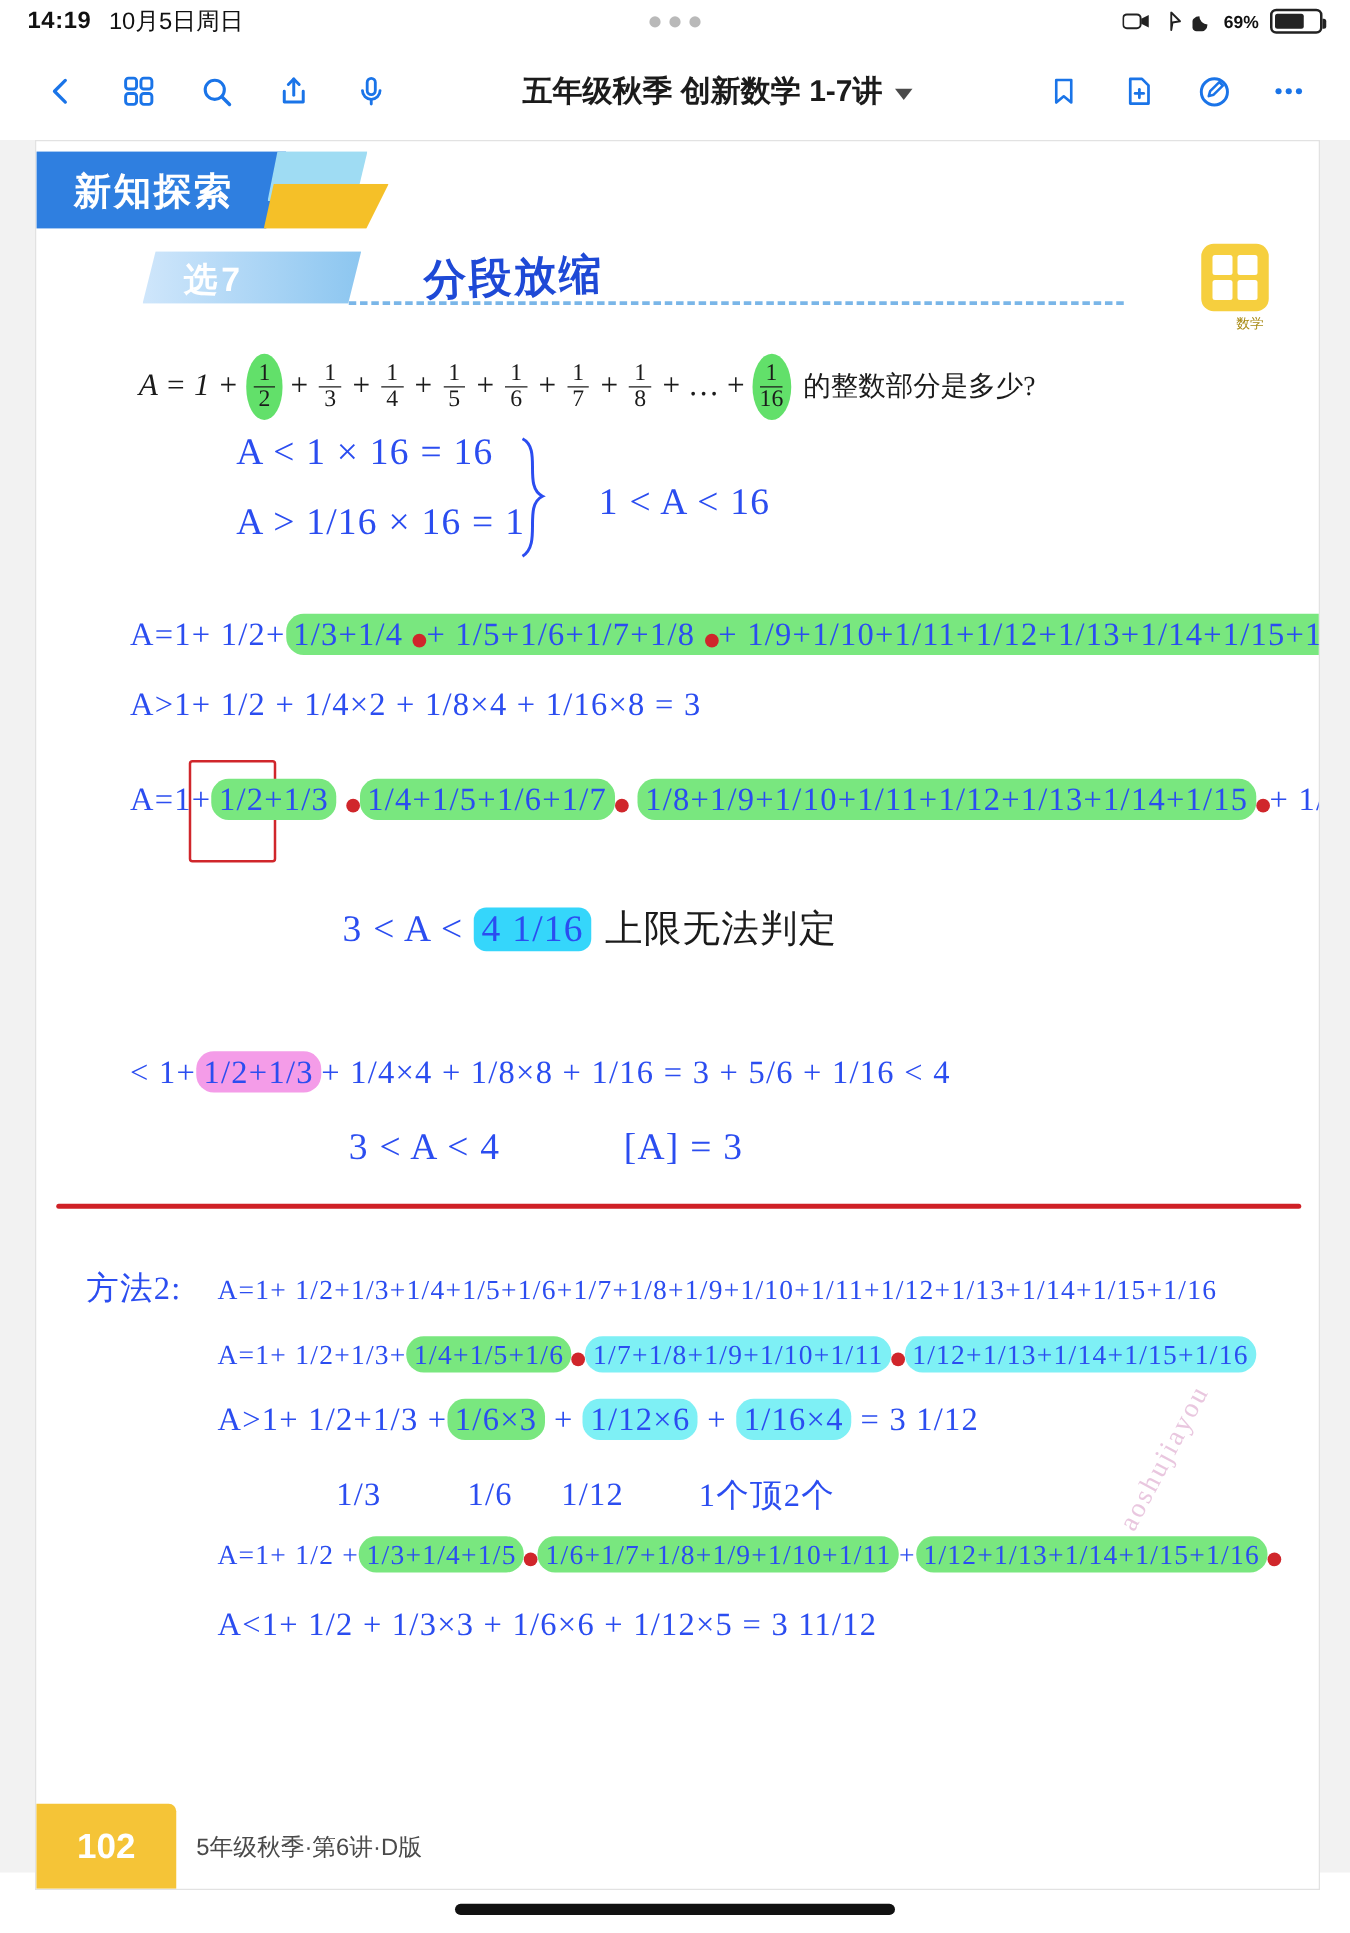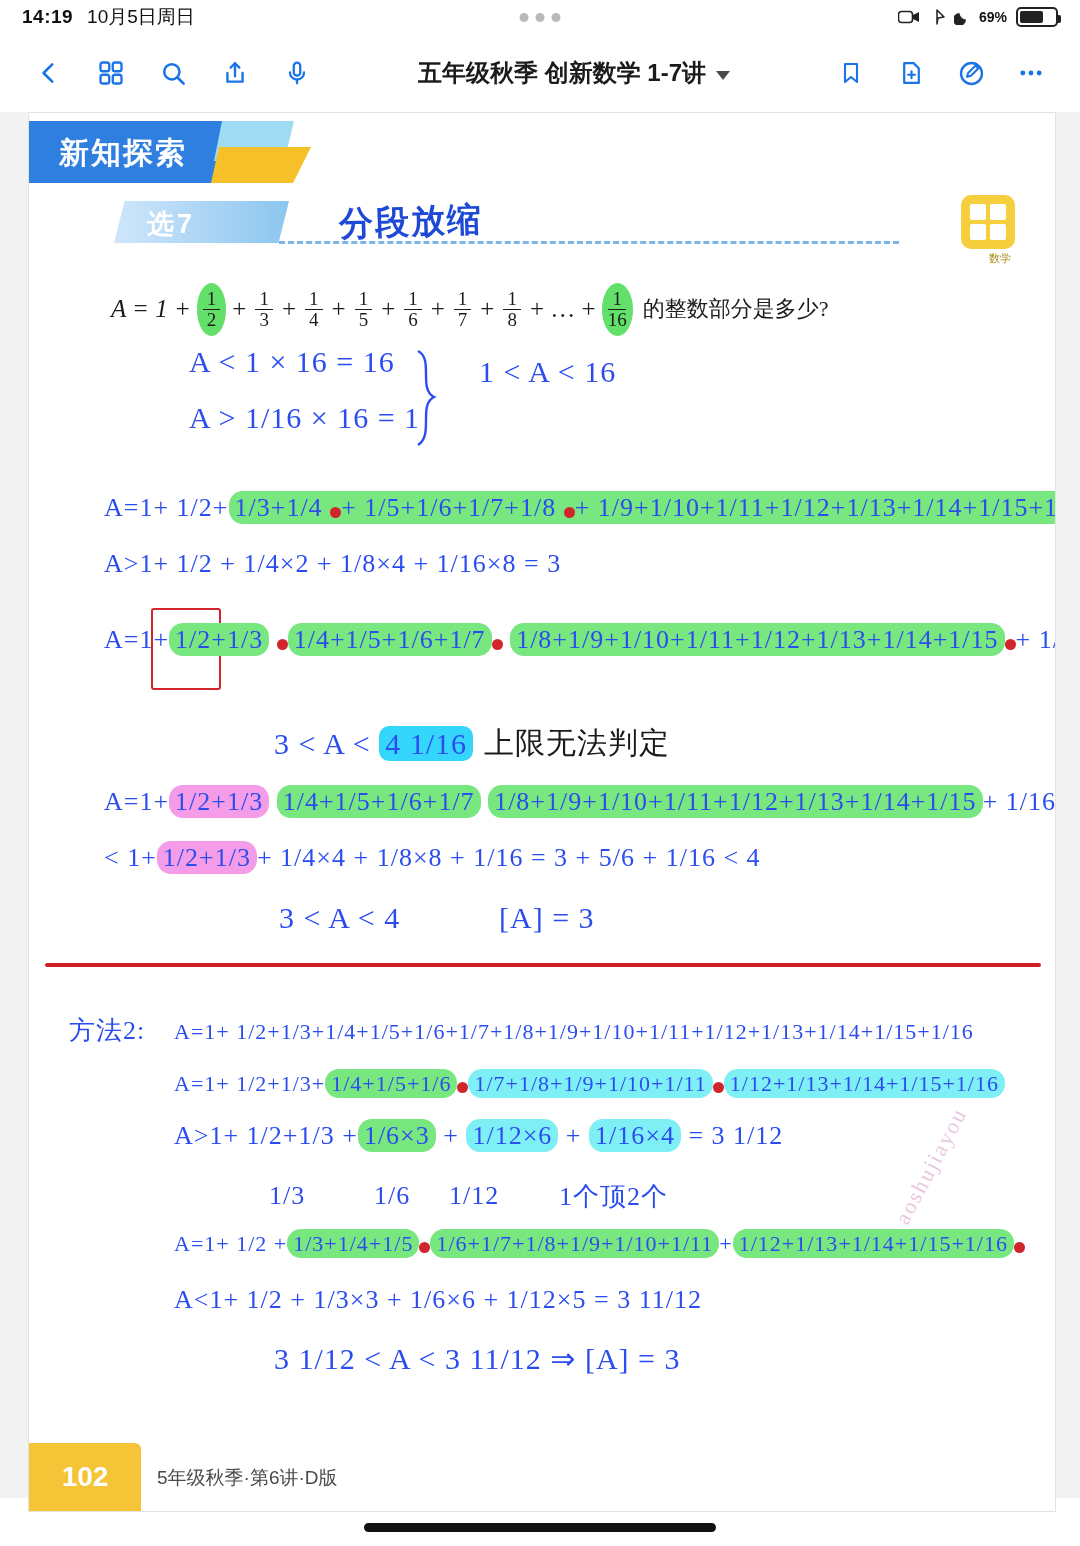--- a/index.html
+++ b/index.html
@@ -389,40 +389,37 @@
       <span class="qtext">的整数部分是多少?</span>
     </div>
 
     <div class="ink">
 
       <div class="hwline" style="left:160px; top:232px;">A &lt; 1 × 16 = 16</div>
       <div class="hwline" style="left:160px; top:288px;">A &gt; 1/16 × 16 = 1</div>
       <svg style="position:absolute;left:385px;top:236px" width="40" height="100">
         <path d="M4 2 C20 10, 4 40, 20 48 C4 56, 20 86, 4 96" fill="none" stroke="#2b4df0" stroke-width="2.4"></path>
       </svg>
-      <div class="hwline" style="left:450px; top:242px;">1 &lt; A &lt; 16</div>
+      <div class="hwline" style="left:450px; top:272px;">1 &lt; A &lt; 16</div>
 
       <div class="hwline hw-sm" style="left:75px; top:380px;">
         A=1+ 1/2+<span class="mark-green">1/3+1/4 <span class="reddot"></span>+ 1/5+1/6+1/7+1/8 <span class="reddot"></span>+ 1/9+1/10+1/11+1/12+1/13+1/14+1/15+1/16</span>
       </div>
       <div class="hwline hw-sm" style="left:75px; top:436px;">A&gt;1+ 1/2 + 1/4×2 + 1/8×4 + 1/16×8 = 3</div>
 
       <div class="redbox" style="left:122px; top:495px; width:70px; height:82px;"></div>
       <div class="hwline hw-sm" style="left:75px; top:512px;">
         A=1+<span class="mark-green">1/2+1/3</span> <span class="reddot"></span><span class="mark-green">1/4+1/5+1/6+1/7</span><span class="reddot"></span> <span class="mark-green">1/8+1/9+1/10+1/11+1/12+1/13+1/14+1/15</span><span class="reddot"></span>+ 1/16
       </div>
 
       <div class="hwline" style="left:245px; top:614px;">
         3 &lt; A &lt; <span class="mark-blue">4 1/16</span>
       </div>
       <div class="hwline black-note" style="left:455px; top:610px; color:#1b1b1b;">上限无法判定</div>
 
-      <div class="hwline hw-sm" style="left:75px; top:674px;">
-        A=1+<span class="mark-pink">1/2+1/3</span> <span class="mark-green">1/4+1/5+1/6+1/7</span> <span class="mark-green">1/8+1/9+1/10+1/11+1/12+1/13+1/14+1/15</span>+ 1/16
-      </div>
       <div class="hwline hw-sm" style="left:75px; top:730px;">
         &lt; 1+<span class="mark-pink">1/2+1/3</span>+ 1/4×4 + 1/8×8 + 1/16 = 3 + 5/6 + 1/16 &lt; 4
       </div>
 
       <div class="hwline" style="left:250px; top:788px;">3 &lt; A &lt; 4</div>
       <div class="hwline" style="left:470px; top:788px;">[A] = 3</div>
 
       <div class="redrule" style="top:850px;"></div>
 
       <div class="hwline hw-sm" style="left:40px; top:900px;">方法2:</div>
@@ -437,21 +434,20 @@
 
       <div class="hwline hw-sm" style="left:240px; top:1068px;">1/3</div>
       <div class="hwline hw-sm" style="left:345px; top:1068px;">1/6</div>
       <div class="hwline hw-sm" style="left:420px; top:1068px;">1/12</div>
       <div class="hwline hw-sm" style="left:530px; top:1066px;">1个顶2个</div>
 
       <div class="hwline hw-xs" style="left:145px; top:1118px;">
         A=1+ 1/2 +<span class="mark-green">1/3+1/4+1/5</span><span class="reddot"></span><span class="mark-green">1/6+1/7+1/8+1/9+1/10+1/11</span>+<span class="mark-green">1/12+1/13+1/14+1/15+1/16</span><span class="reddot"></span>
       </div>
       <div class="hwline hw-sm" style="left:145px; top:1172px;">A&lt;1+ 1/2 + 1/3×3 + 1/6×6 + 1/12×5 = 3 11/12</div>
-      <div class="hwline" style="left:245px; top:1228px;">3 1/12 &lt; A &lt; 3 11/12  ⇒  [A] = 3</div>
 
       <div class="watermark">aoshujiayou</div>
     </div>
 
     <div class="pg-badge">102</div>
     <div class="pg-foot">5年级秋季·第6讲·D版</div>
   </div>
 </div>
 
 <div class="home-ind"></div>

